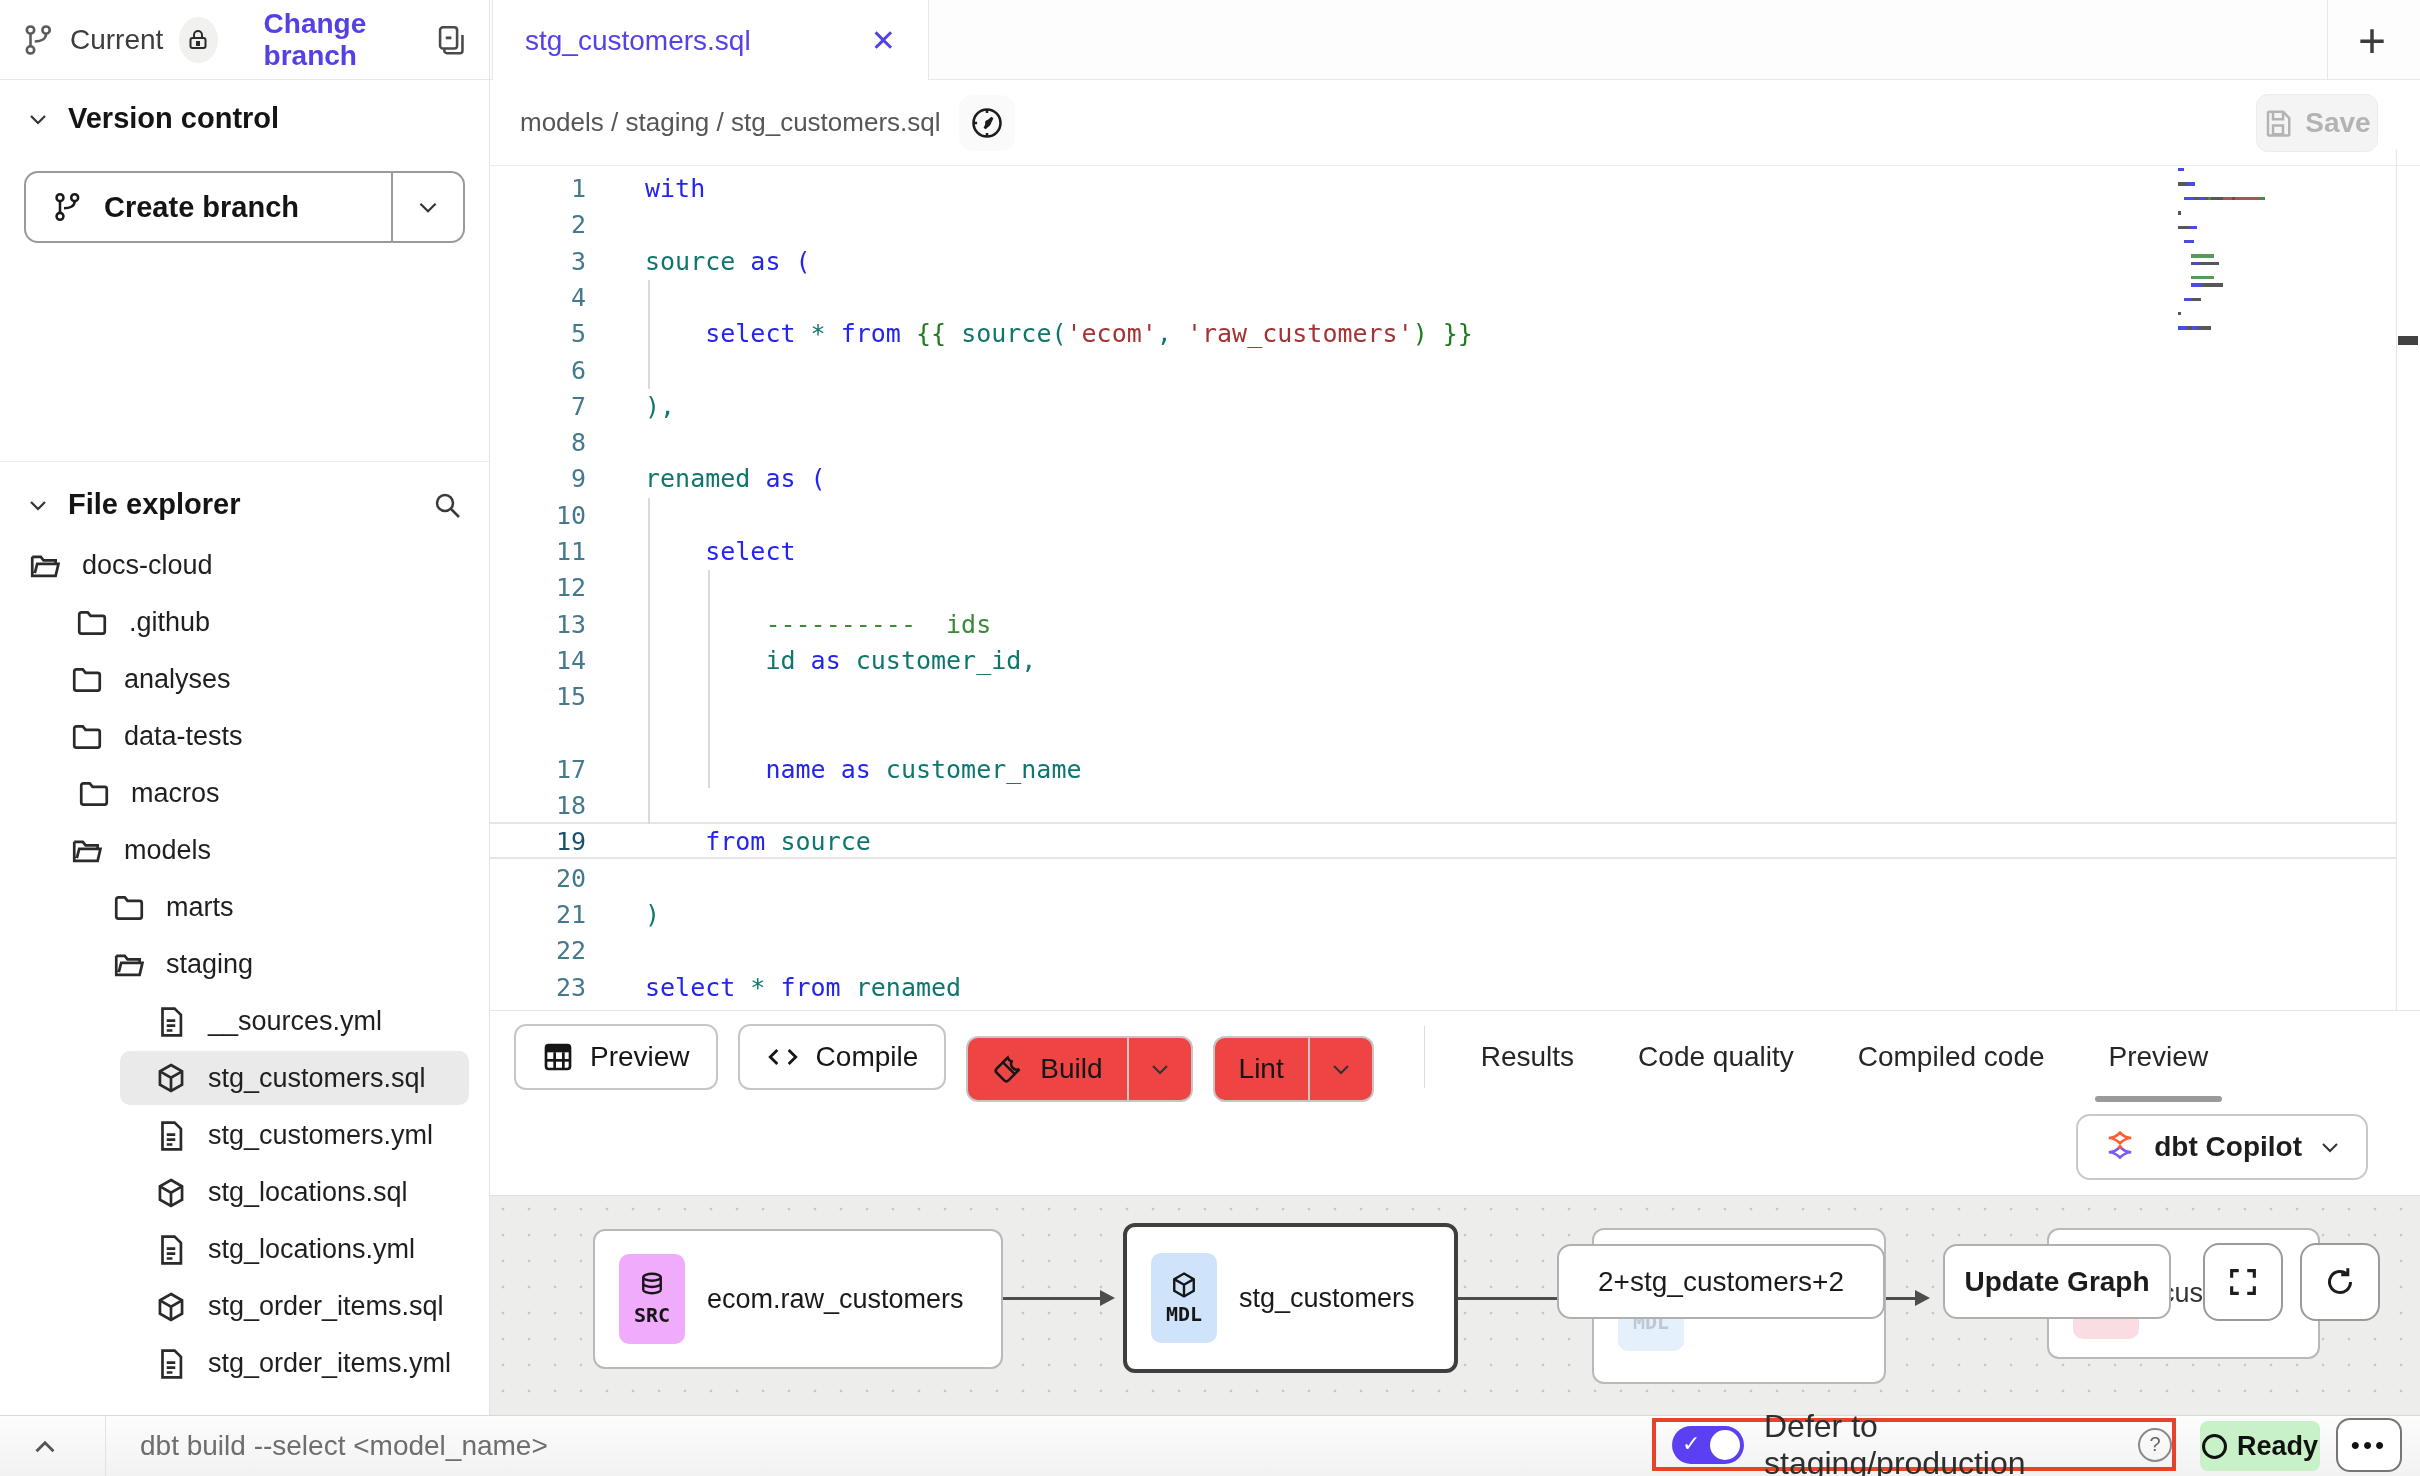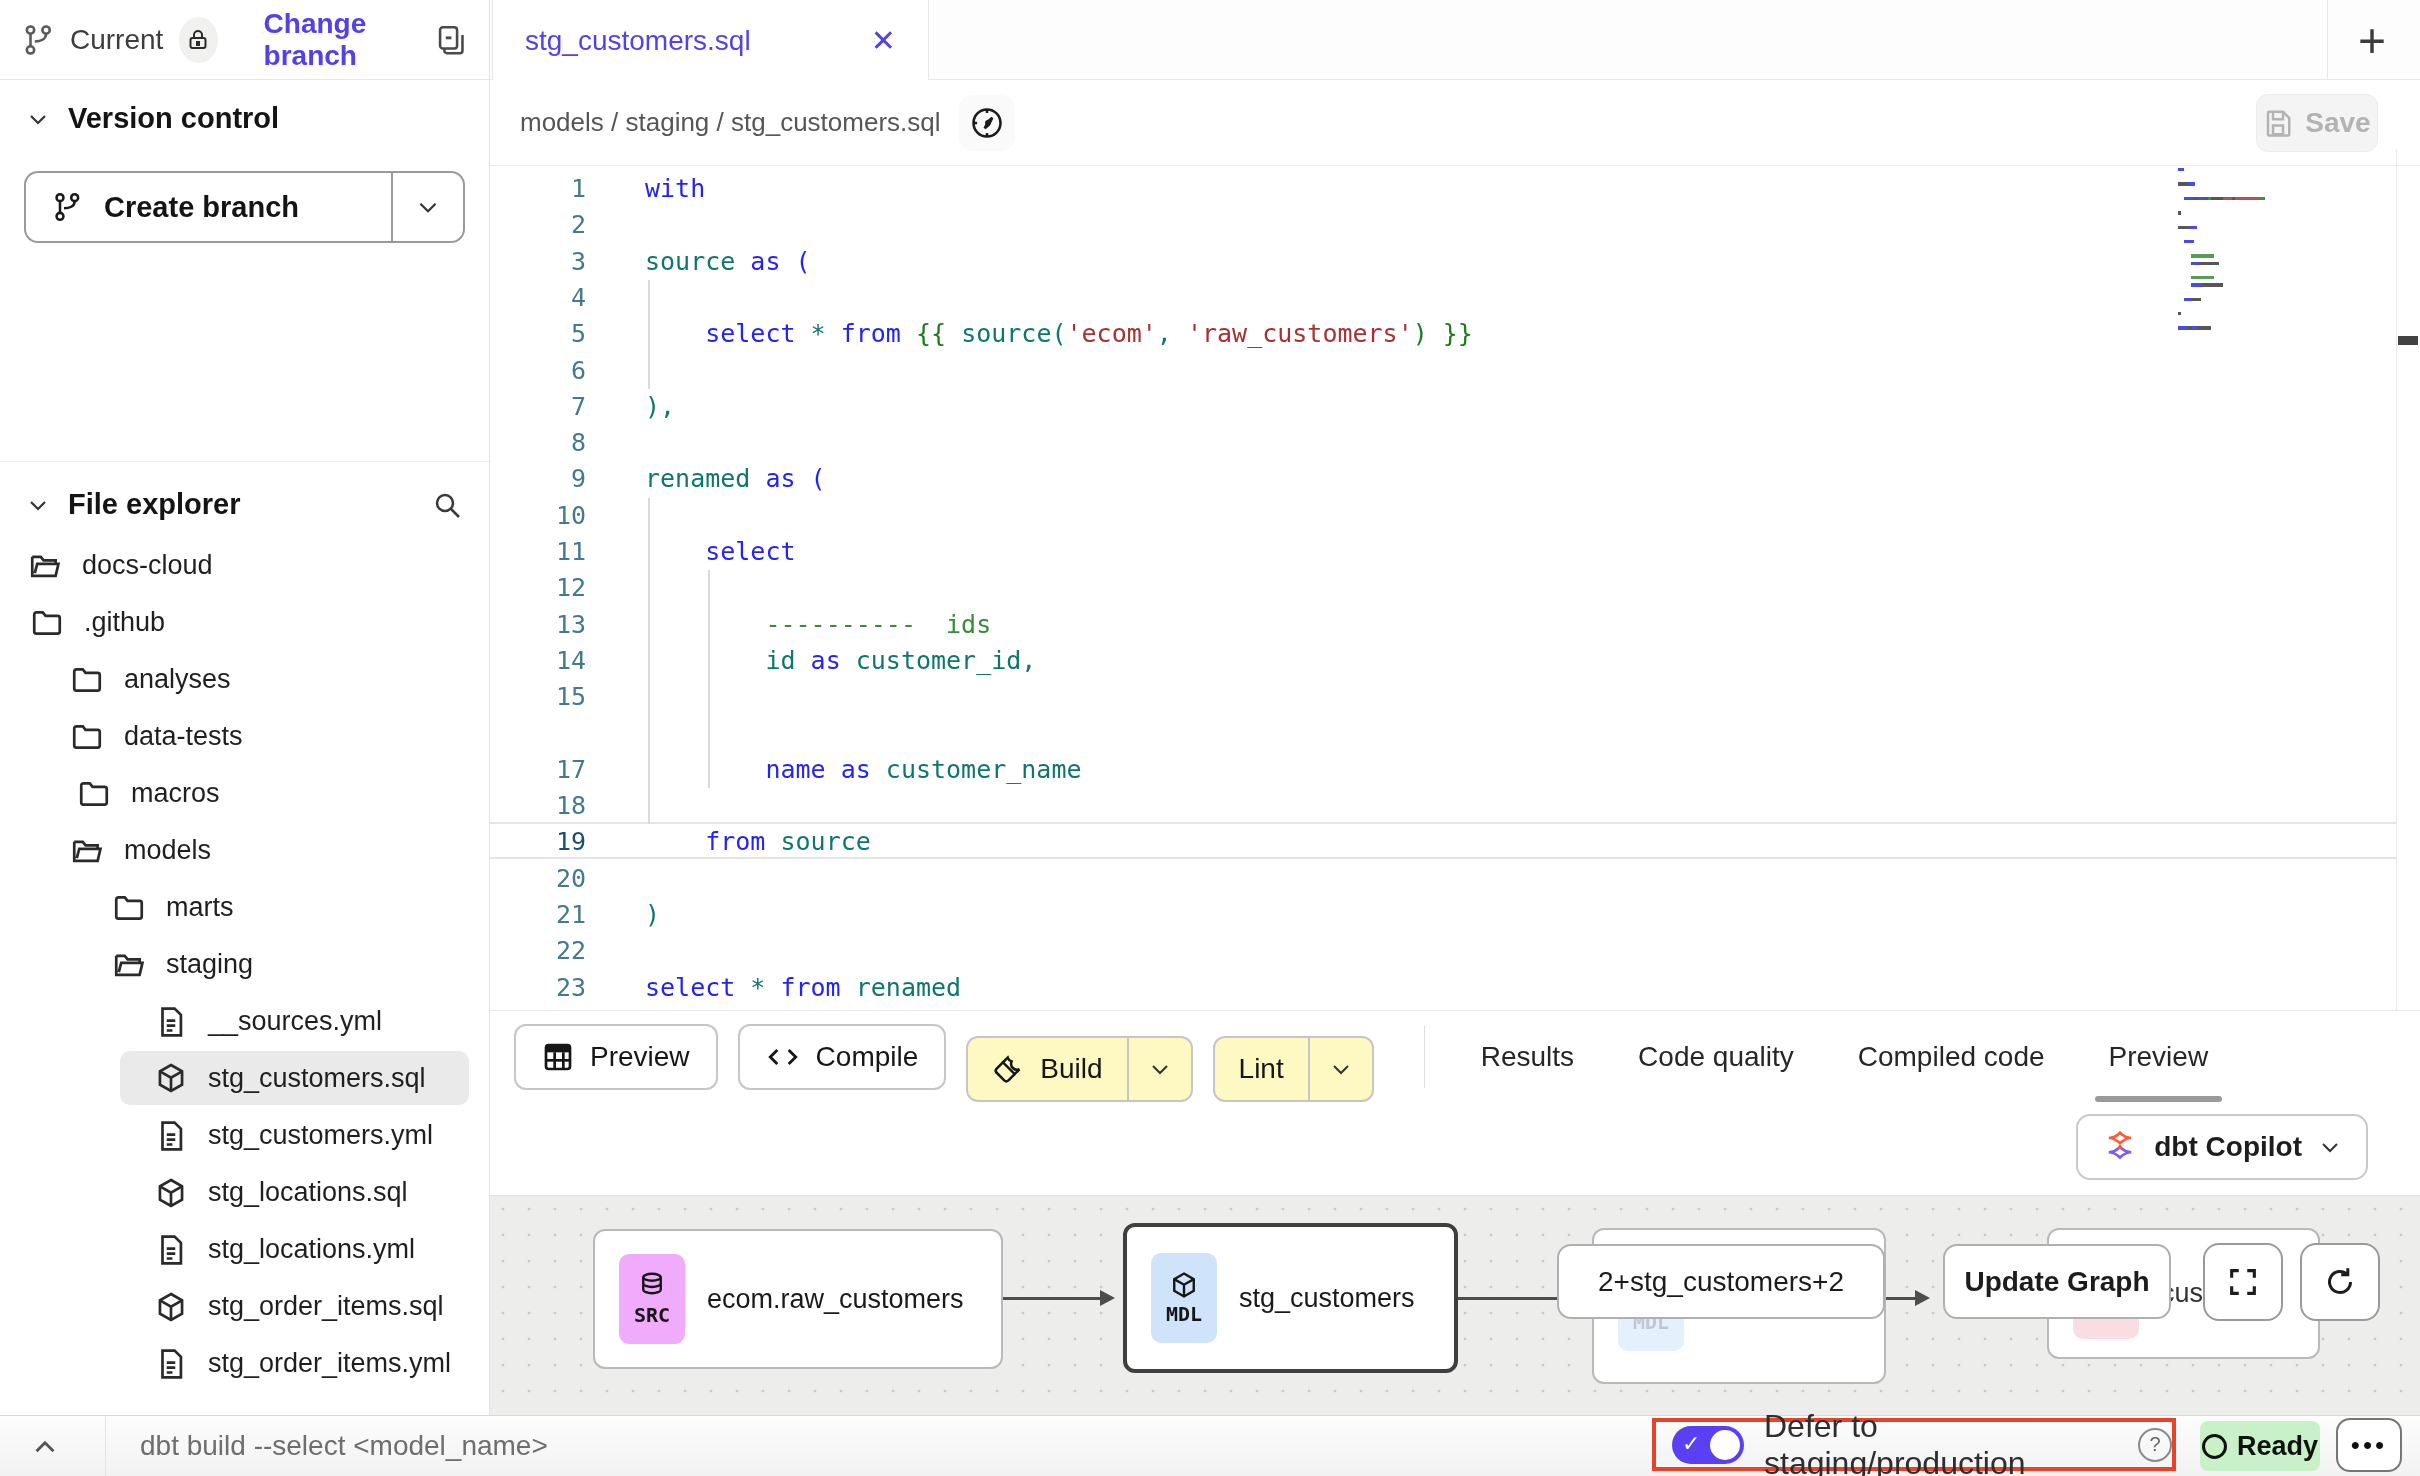--- a/index.html
+++ b/index.html
@@ -58,21 +58,21 @@
   .tok-cmt{color:#3a8a3a;}
   .tok-jinja{color:#1f7a1f;}
   .tok-str{color:#a33333;}
   .minimap{position:absolute;left:1688px;top:2px;width:212px;height:172px;}
   .mm-row{position:absolute;height:3.4px;display:flex;}
   .mm-seg{height:3.4px;opacity:.85;}
 
   
   .toolbar{position:absolute;left:490px;top:1010px;width:1930px;height:92px;background:#fff;border-top:1px solid #e8e8e8;box-sizing:border-box;display:flex;align-items:center;padding-left:24px;}
   .btn{height:66px;border:2px solid #c6c6c6;border-radius:12px;background:#fff;display:inline-flex;align-items:center;padding:0 26px;gap:16px;font-size:28px;font-weight:500;color:#161616;margin-right:20px;box-sizing:border-box;}
-  .splitbtn{height:66px;border:2px solid #c6c6c6;border-radius:12px;background:#fef9c3;display:inline-flex;align-items:stretch;margin-right:20px;box-sizing:border-box;overflow:hidden;margin-top:24px;}
+  .splitbtn{height:66px;border:2px solid #c6c6c6;border-radius:12px;background:#ef4444;display:inline-flex;align-items:stretch;margin-right:20px;box-sizing:border-box;overflow:hidden;margin-top:24px;}
   .sb-main{display:flex;align-items:center;gap:16px;padding:0 24px;font-size:28px;font-weight:500;color:#161616;}
   .sb-sep{width:2px;background:#c6c6c6;}
   .sb-car{width:62px;display:flex;align-items:center;justify-content:center;}
   .tb-div{width:1px;height:62px;background:#ddd;margin:0 24px 0 30px;}
   .panel-tabs{display:flex;align-items:center;height:100%;}
   .ptab{position:relative;font-size:28px;color:#262626;padding:0 32px;height:100%;display:flex;align-items:center;}
   .ptab.active::after{content:"";position:absolute;left:18px;right:18px;bottom:0;height:6px;background:#9a9a9a;border-radius:3px;}
 
   
   .copilot-row{position:absolute;left:490px;top:1102px;width:1930px;height:93px;background:#fff;}
@@ -185,21 +185,21 @@
 
     <div class="tree" id="file-tree">
         <div class="tree-row" style="padding-left: 28px;">
           <span class="t-icon">
             <svg width="34" height="34" viewBox="0 0 24 24" fill="none" stroke="#2a2a2a" stroke-width="1.9">
               <path d="M3 5.5h6l2 2.5h8.5v2.5M3 5.5V19h16.5l2-8.5H6.5L4.8 17"></path>
             </svg>
           </span>
           <span>docs-cloud</span>
         </div>
-        <div class="tree-row" style="padding-left: 30px;">
+        <div class="tree-row" style="padding-left: 75px;">
           <span class="t-icon">
             <svg width="34" height="34" viewBox="0 0 24 24" fill="none" stroke="#2a2a2a" stroke-width="1.9">
               <path d="M3 6a1.5 1.5 0 0 1 1.5-1.5H9l2 2.5h8.5A1.5 1.5 0 0 1 21 8.5V18a1.5 1.5 0 0 1-1.5 1.5h-15A1.5 1.5 0 0 1 3 18z"></path>
             </svg>
           </span>
           <span>.github</span>
         </div>
         <div class="tree-row" style="padding-left: 70px;">
           <span class="t-icon">
             <svg width="34" height="34" viewBox="0 0 24 24" fill="none" stroke="#2a2a2a" stroke-width="1.9">

